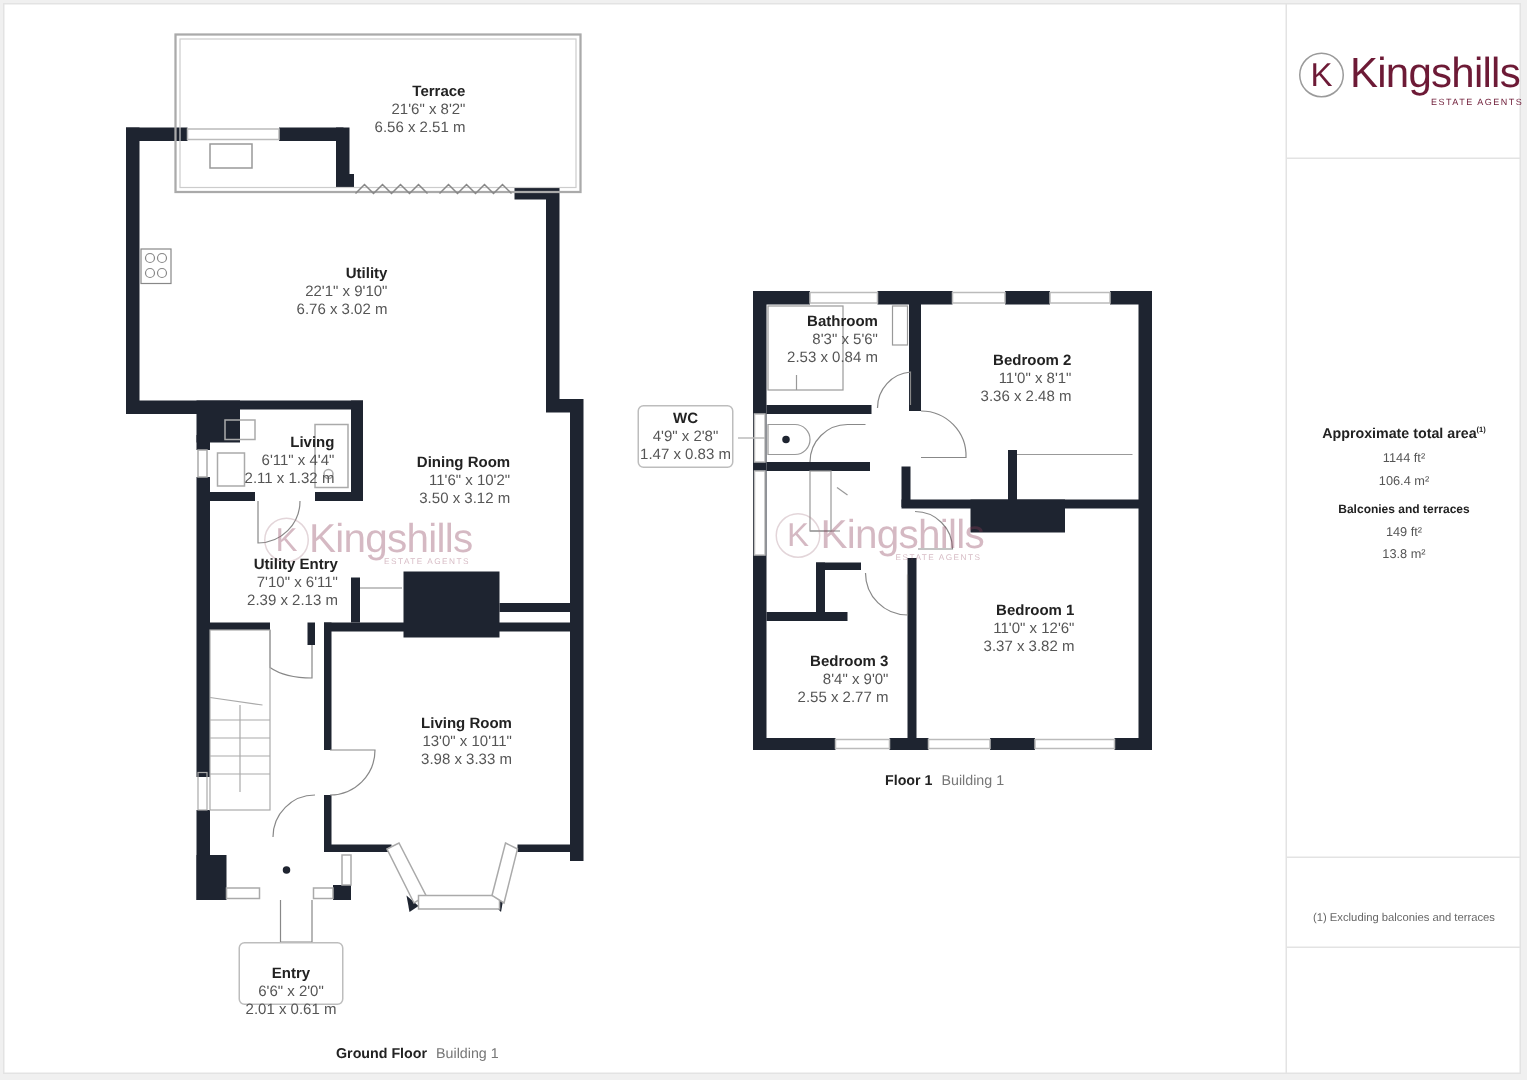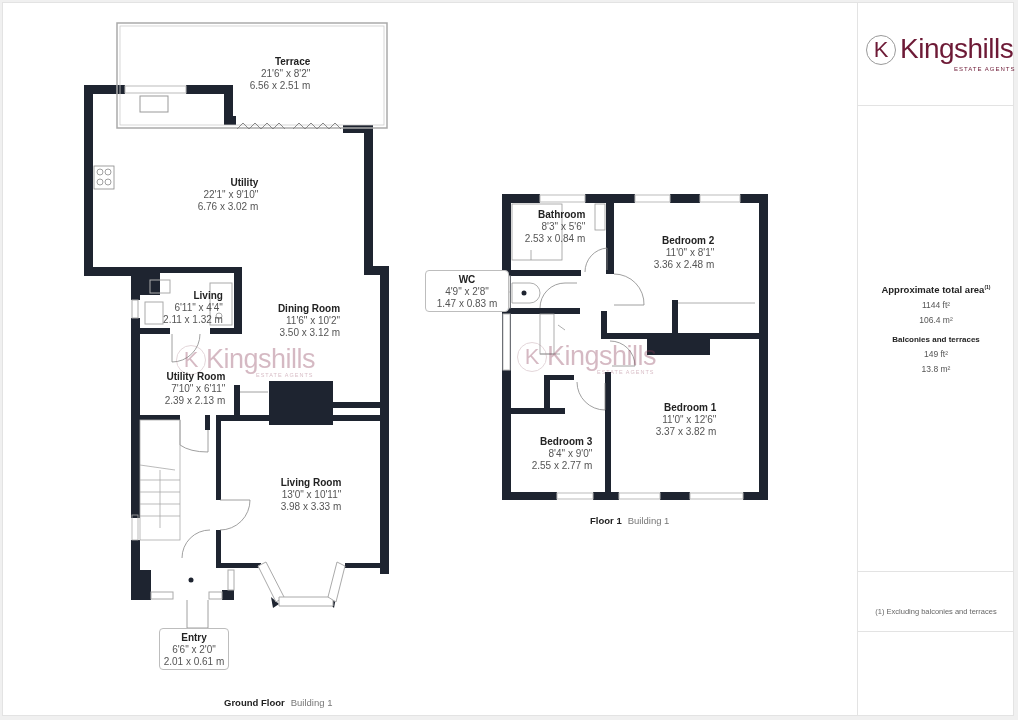--- a/index.html
+++ b/index.html
@@ -213,41 +213,41 @@
   <div class="nm">Living</div>
   <div class="d1">6'11" x 4'4"</div>
   <div class="d2">2.11 x 1.32 m</div>
 </div>
 <div class="room" style="left:309px; top:302px;">
   <div class="nm">Dining Room</div>
   <div class="d1">11'6" x 10'2"</div>
   <div class="d2">3.50 x 3.12 m</div>
 </div>
 <div class="room" style="left:195px; top:370px;">
-  <div class="nm">Utility Room</div>
+  <div class="nm">Utility Entry</div>
   <div class="d1">7'10" x 6'11"</div>
   <div class="d2">2.39 x 2.13 m</div>
 </div>
 <div class="room" style="left:311px; top:476px;">
   <div class="nm">Living Room</div>
   <div class="d1">13'0" x 10'11"</div>
   <div class="d2">3.98 x 3.33 m</div>
 </div>
 <div class="callout" style="left:159px; top:628px; width:70px; height:42px;">
-  <div style="font-weight:bold; font-size:10px; color:#222; line-height:13px; margin-top:2px;">Entry</div>
+  <div style="font-weight:bold; font-size:10px; color:#222; line-height:13px; margin-top:14px;">Entry</div>
   <div style="font-size:10px; color:#555; line-height:12px;">6'6" x 2'0"</div>
   <div style="font-size:10px; color:#555; line-height:12px;">2.01 x 0.61 m</div>
 </div>
 
 <div class="room" style="left:555px; top:208px;">
   <div class="nm">Bathroom</div>
   <div class="d1">8'3" x 5'6"</div>
   <div class="d2">2.53 x 0.84 m</div>
 </div>
-<div class="callout" style="left:425px; top:270px; width:84px; height:42px;">
+<div class="callout" style="left:425px; top:270px; width:64px; height:42px;">
   <div style="font-weight:bold; font-size:10px; color:#222; line-height:13px; margin-top:2px;">WC</div>
   <div style="font-size:10px; color:#555; line-height:12px;">4'9" x 2'8"</div>
   <div style="font-size:10px; color:#555; line-height:12px;">1.47 x 0.83 m</div>
 </div>
 <div class="room" style="left:684px; top:234px;">
   <div class="nm">Bedroom 2</div>
   <div class="d1">11'0" x 8'1"</div>
   <div class="d2">3.36 x 2.48 m</div>
 </div>
 <div class="room" style="left:686px; top:401px;">

